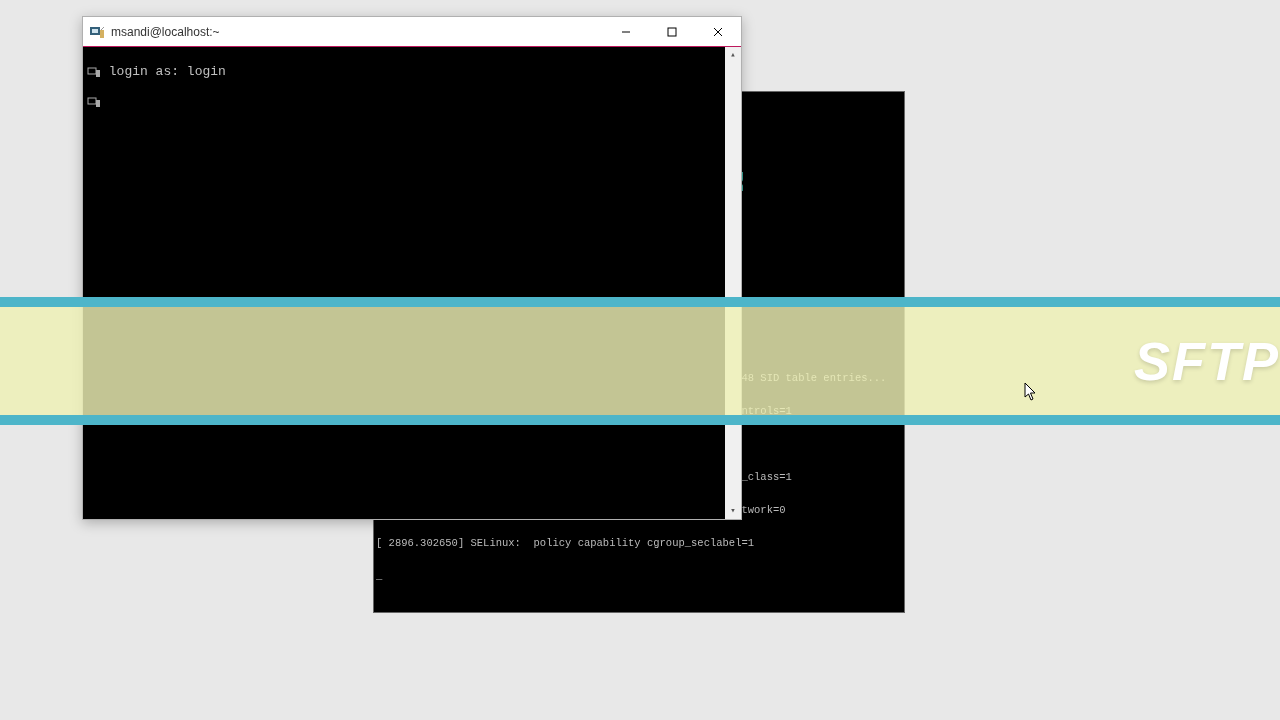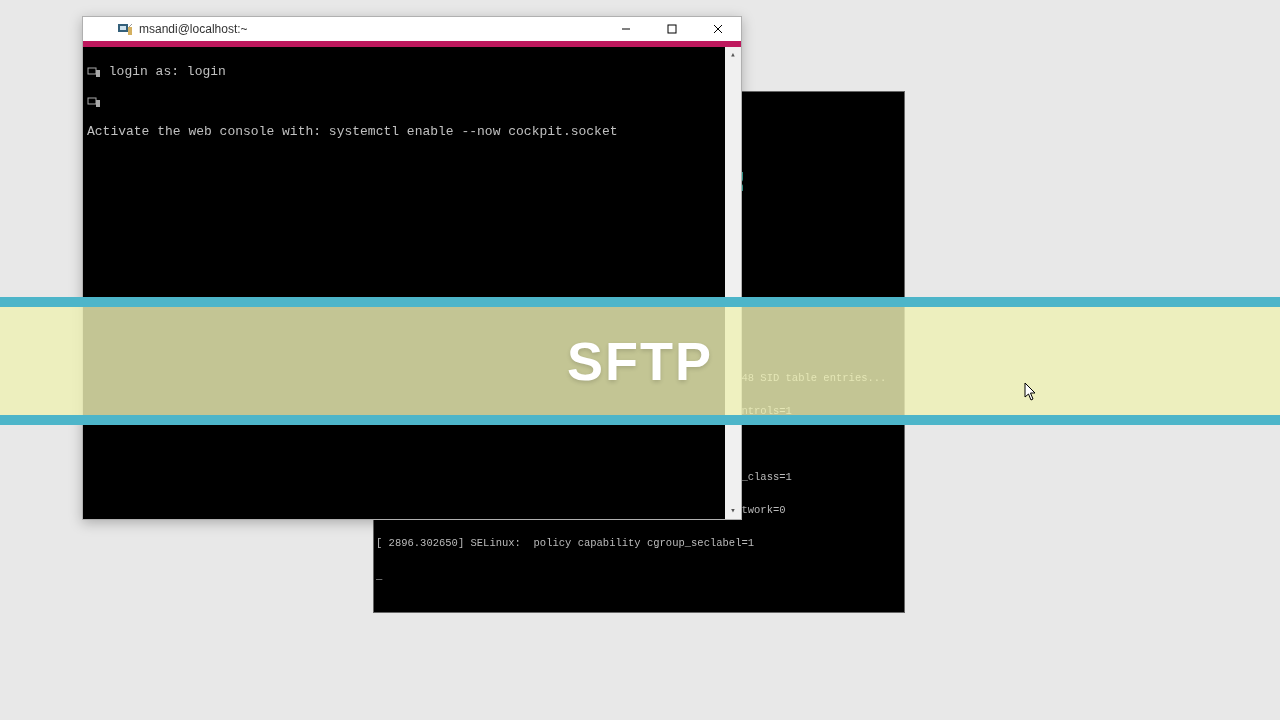--- a/index.html
+++ b/index.html
@@ -63,22 +63,21 @@
     border: 1px solid #b0b0b0;
     box-shadow: 0 3px 12px rgba(0,0,0,0.25);
     display: flex;
     flex-direction: column;
   }
   .title-bar {
     height: 30px;
     display: flex;
     align-items: center;
     background: #fff;
-    border-bottom: 6px solid #be185d;
-    padding-left: 28px;
+    border-bottom: 1px solid #be185d;
   }
   .title-bar .app-icon {
     width: 16px; height: 16px;
     margin: 0 6px;
   }
   .title-text {
     flex: 1;
     font-size: 12px;
     color: #333;
   }
@@ -145,22 +144,23 @@
   }
   .banner-edge {
     height: 10px;
     background: #4db5c9;
   }
   .banner-mid {
     flex:1;
     background: rgba(238, 240, 180, 0.82);
     display:flex;
     align-items:center;
-    justify-content:center;
+    justify-content:flex-end;
     position:relative;
+    font-style:italic;
   }
   .banner-text {
     font-size: 54px;
     font-weight: 700;
     color: #fff;
     letter-spacing: 2px;
     text-shadow: 0 2px 4px rgba(0,0,0,0.15);
   }
   .mouse-cursor {
     position:absolute;
@@ -231,21 +231,20 @@
   </div>
   <div class="terminal">
 <div><svg class="term-icon" viewBox="0 0 14 12">
           <rect x="1" y="2" width="8" height="6" fill="none" stroke="#aaa" stroke-width="1"></rect>
           <rect x="9" y="4" width="4" height="7" fill="#aaa"></rect>
         </svg> <span>login as: login</span></div>
 <div><svg class="term-icon" viewBox="0 0 14 12">
           <rect x="1" y="2" width="8" height="6" fill="none" stroke="#aaa" stroke-width="1"></rect>
           <rect x="9" y="4" width="4" height="7" fill="#aaa"></rect>
         </svg> </div>
-<div>Activate the web console with: systemctl enable --now cockpit.socket</div>
 <div>&nbsp;</div>
     <div class="scroll-track">
       <div class="scroll-arrow top">▴</div>
       <div class="scroll-arrow bot">▾</div>
     </div>
   </div>
 </div>
 
 <div class="banner">
   <div class="banner-edge"></div>

